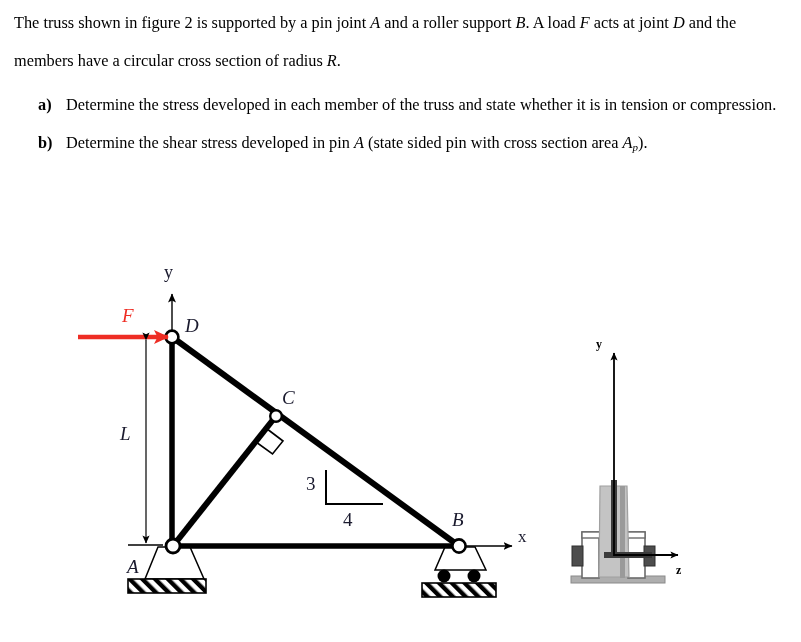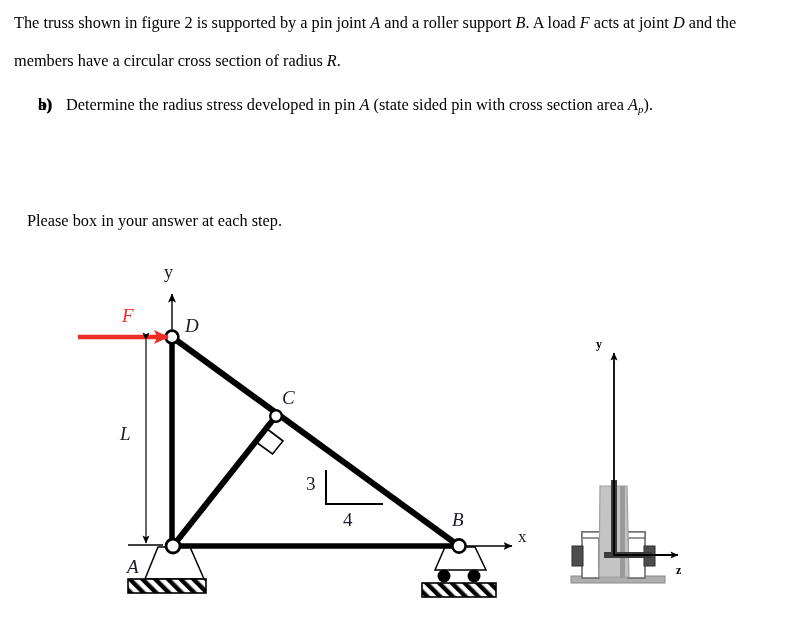--- a/index.html
+++ b/index.html
@@ -32,28 +32,28 @@
 
 <div class="page">
 
   <div class="para1">
     <span>The truss shown in figure 2 is supported by a pin joint </span><i class="v">A</i><span> and a roller support </span><i class="v">B</i><span>. A load </span><i class="v">F</i><span> acts at joint </span><i class="v">D</i><span> and the members have a circular cross section of radius </span><i class="v">R</i><span>.</span>
   </div>
 
   <div class="items">
     <div class="item">
       <span class="mk">a)</span>
+      <span>Determine the stress developed in each member of the truss and state whether it is in tension or compression.</span>
     </div>
     <div class="item" style="margin-top:0px;">
       <span class="mk">b)</span>
-      <span>Determine the radius stress developed in pin </span><i class="v">A</i><span> (state sided pin with cross section area </span><i class="v">A</i><i class="sub">p</i><span>).</span>
+      <span>Determine the shear stress developed in pin </span><i class="v">A</i><span> (state sided pin with cross section area </span><i class="v">A</i><i class="sub">p</i><span>).</span>
     </div>
   </div>
 
-  <div class="closing">Please box in your answer at each step.</div>
 
   <div class="figure">
     <svg width="801" height="406" viewBox="0 0 801 406" xmlns="http://www.w3.org/2000/svg">
       <defs>
         <marker id="arrBlack" markerWidth="10" markerHeight="10" refX="8.5" refY="4" orient="auto" markerUnits="userSpaceOnUse">
           <path d="M0,0 L9,4 L0,8 L2,4 Z" fill="#000"></path>
         </marker>
         <marker id="arrBlackSm" markerWidth="9" markerHeight="9" refX="7.6" refY="3.6" orient="auto" markerUnits="userSpaceOnUse">
           <path d="M0,0 L8,3.6 L0,7.2 L1.8,3.6 Z" fill="#000"></path>
         </marker>

